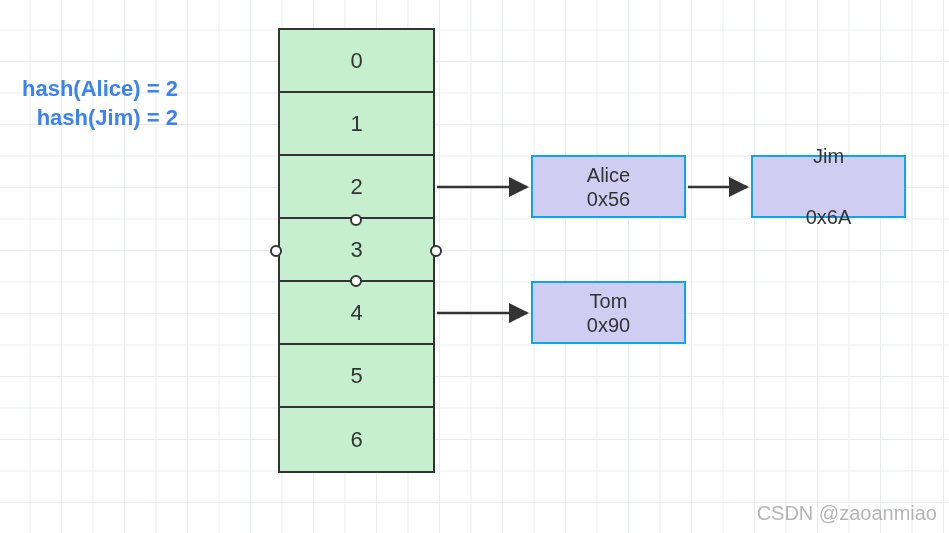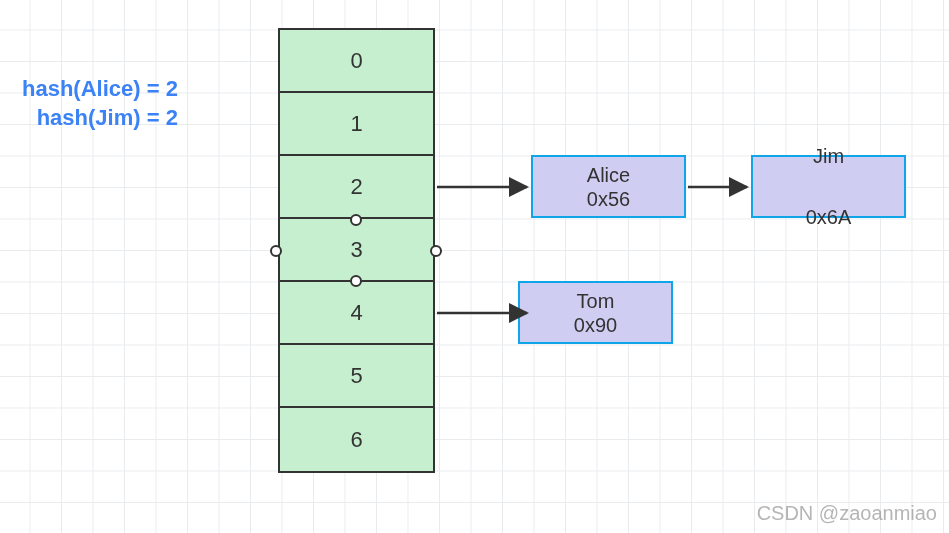--- a/index.html
+++ b/index.html
@@ -110,21 +110,21 @@
 </div>
 
 <div class="node" style="top:155px; left:531px;">
   <span>Alice</span>
   <span>0x56</span>
 </div>
 <div class="node" style="top:155px; left:751px;gap:37px;">
   <span>Jim</span>
   <span>0x6A</span>
 </div>
-<div class="node" style="top:281px; left:518px;">
+<div class="node" style="top:281px; left:531px;">
   <span>Tom</span>
   <span>0x90</span>
 </div>
 
 <div class="dot" style="top:214px; left:350px;"></div>
 <div class="dot" style="top:275px; left:350px;"></div>
 <div class="dot" style="top:245px; left:270px;"></div>
 <div class="dot" style="top:245px; left:430px;"></div>
 
 <svg class="arrows">

